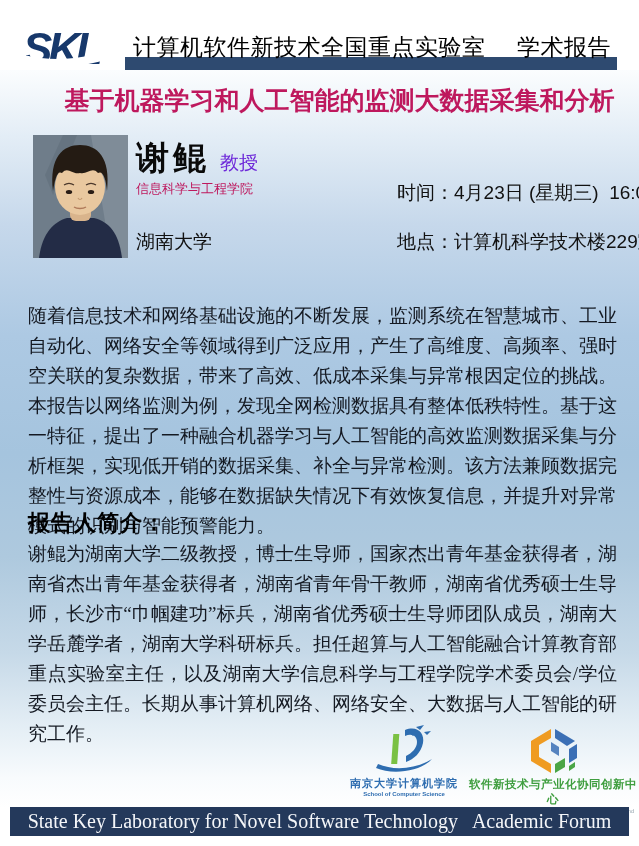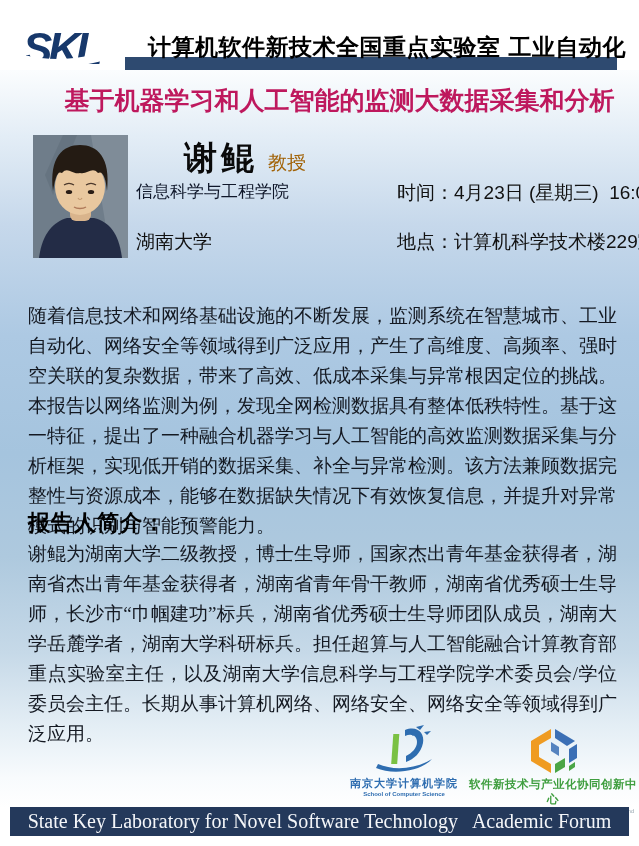--- a/index.html
+++ b/index.html
@@ -21,50 +21,50 @@
       #fbfdfe 0%, #e3edf6 9%, #c6d8eb 21%, #adc9e3 36%,
       #a5c4de 52%, #aec9de 66%, #c6d9e8 79%, #e4eef5 89%,
       #f8fbfd 96%, #ffffff 100%);
   }
 
   .abs { position:absolute; }
 
   
   .skl-logo { left:26px; top:27px; width:100px; height:45px; z-index:3; }
   .header-row {
-    left:148px; top:32px; width:478px;
+    left:133px; top:32px; width:478px;
     display:flex; justify-content:space-between; align-items:flex-start;
-    font-size:23px; font-weight:bold; color:#000; z-index:3;
+    font-size:23px; font-weight:normal; color:#000; z-index:3;
     letter-spacing:0.5px;
   }
   .navy-bar {
     left:125px; top:57px; width:492px; height:13px;
     background:#2e4a70; z-index:2;
   }
 
   
   .talk-title {
     left:0; top:84px; width:639px; text-align:center;
     font-size:25px; font-weight:bold; color:#be185d; z-index:2;
     letter-spacing:0px;
     margin-left:20px;
   }
 
   
   .photo-frame { left:33px; top:135px; width:95px; height:123px; z-index:2; }
   .photo-frame svg { display:block; width:95px; height:123px; }
 
-  .name-row { left:136px; top:136px; z-index:2; display:flex; align-items:baseline;margin-left:48px; }
+  .name-row { left:136px; top:136px; z-index:2; display:flex; align-items:baseline; }
   .speaker-name {
     font-family:"Liberation Serif", serif;
     font-size:33px; font-weight:bold; color:#0a0a0a; letter-spacing:4px;
   }
-  .speaker-title { font-size:19px; color:#a16207; margin-left:10px; }
+  .speaker-title { font-size:19px; color:#6d28d9; margin-left:10px; }
 
-  .speaker-dept { left:136px; top:180px; font-size:17px; color:#0f172a; z-index:2; }
+  .speaker-dept { left:136px; top:180px; font-size:13px; color:#be185d; z-index:2; }
   .speaker-univ { left:136px; top:229px; font-size:19px; color:#111; z-index:2; }
   .meta-time { left:397px; top:180px; font-size:19px; color:#111; z-index:2; white-space:pre; }
   .meta-loc  { left:397px; top:229px; font-size:19px; color:#111; z-index:2; white-space:pre; }
 
   
   .section-heading {
     font-size:22px; font-weight:bold; color:#000; z-index:2; letter-spacing:1px;
   }
   .abstract-heading { left:28px; top:271px; }
   .bio-heading { left:28px; top:508px; }
@@ -108,21 +108,21 @@
 
   <div class="skl-logo abs">
     <svg viewBox="0 0 100 45" width="100" height="45">
       <text x="-3" y="37" font-family="Liberation Sans, sans-serif" font-size="44" font-weight="bold" font-style="italic" letter-spacing="-4" fill="#17386b">SKL</text>
       <path d="M-2,28 C30,36 68,32 102,15 L102,24 C68,40 30,44 -2,37 Z" fill="#ffffff"></path>
     </svg>
   </div>
 
   <div class="header-row abs">
     <span>计算机软件新技术全国重点实验室</span>
-    <span>工业自动化</span>
+    <span>学术报告</span>
   </div>
 
   <div class="navy-bar abs"></div>
 
   <div class="talk-title abs">基于机器学习和人工智能的监测大数据采集和分析</div>
 
   <div class="photo-frame abs">
     <svg viewBox="0 0 95 123">
       <rect x="0" y="0" width="95" height="123" fill="#6f7d8a"></rect>
       <path d="M58,0 L95,0 L95,123 L78,123 Z" fill="#8d99a4" opacity="0.55"></path>
@@ -145,21 +145,21 @@
     <span class="speaker-title">教授</span>
   </div>
   <div class="speaker-dept abs">信息科学与工程学院</div>
   <div class="speaker-univ abs">湖南大学</div>
   <div class="meta-time abs">时间：4月23日 (星期三)  16:00</div>
   <div class="meta-loc abs">地点：计算机科学技术楼229室</div>
 
   <div class="body-text abstract-body abs">随着信息技术和网络基础设施的不断发展，监测系统在智慧城市、工业自动化、网络安全等领域得到广泛应用，产生了高维度、高频率、强时空关联的复杂数据，带来了高效、低成本采集与异常根因定位的挑战。本报告以网络监测为例，发现全网检测数据具有整体低秩特性。基于这一特征，提出了一种融合机器学习与人工智能的高效监测数据采集与分析框架，实现低开销的数据采集、补全与异常检测。该方法兼顾数据完整性与资源成本，能够在数据缺失情况下有效恢复信息，并提升对异常模式的识别与智能预警能力。</div>
 
   <div class="section-heading bio-heading abs">报告人简介：</div>
-  <div class="body-text bio-body abs">谢鲲为湖南大学二级教授，博士生导师，国家杰出青年基金获得者，湖南省杰出青年基金获得者，湖南省青年骨干教师，湖南省优秀硕士生导师，长沙市“巾帼建功”标兵，湖南省优秀硕士生导师团队成员，湖南大学岳麓学者，湖南大学科研标兵。担任超算与人工智能融合计算教育部重点实验室主任，以及湖南大学信息科学与工程学院学术委员会/学位委员会主任。长期从事计算机网络、网络安全、网络安全等领域得到广泛应用。</div>
+  <div class="body-text bio-body abs">谢鲲为湖南大学二级教授，博士生导师，国家杰出青年基金获得者，湖南省杰出青年基金获得者，湖南省青年骨干教师，湖南省优秀硕士生导师，长沙市“巾帼建功”标兵，湖南省优秀硕士生导师团队成员，湖南大学岳麓学者，湖南大学科研标兵。担任超算与人工智能融合计算教育部重点实验室主任，以及湖南大学信息科学与工程学院学术委员会/学位委员会主任。长期从事计算机网络、网络安全、大数据与人工智能的研究工作。</div>
 
   <div class="nju-block abs">
     <svg viewBox="0 0 64 50" width="64" height="50">
       <path d="M44,3 L52,1 L48,6 Z" fill="#2e6db0"></path>
       <path d="M52,8 L59,7 L55,11 Z" fill="#2e6db0"></path>
       <path d="M38,9 L45,8 L41,12 Z" fill="#2e6db0"></path>
       <rect x="22" y="10" width="6" height="30" fill="#7ac143" transform="skewX(-4)"></rect>
       <path d="M33,6 C45,1 53,9 51,19 C49,29 42,35 34,38 L34,32 C40,29 45,24 45,18 C45,12 40,9 33,12 Z" fill="#2e6db0"></path>
       <path d="M6,40 C22,47 44,45 60,35 C48,48 20,51 4,44 Z" fill="#2e6db0"></path>
     </svg>

